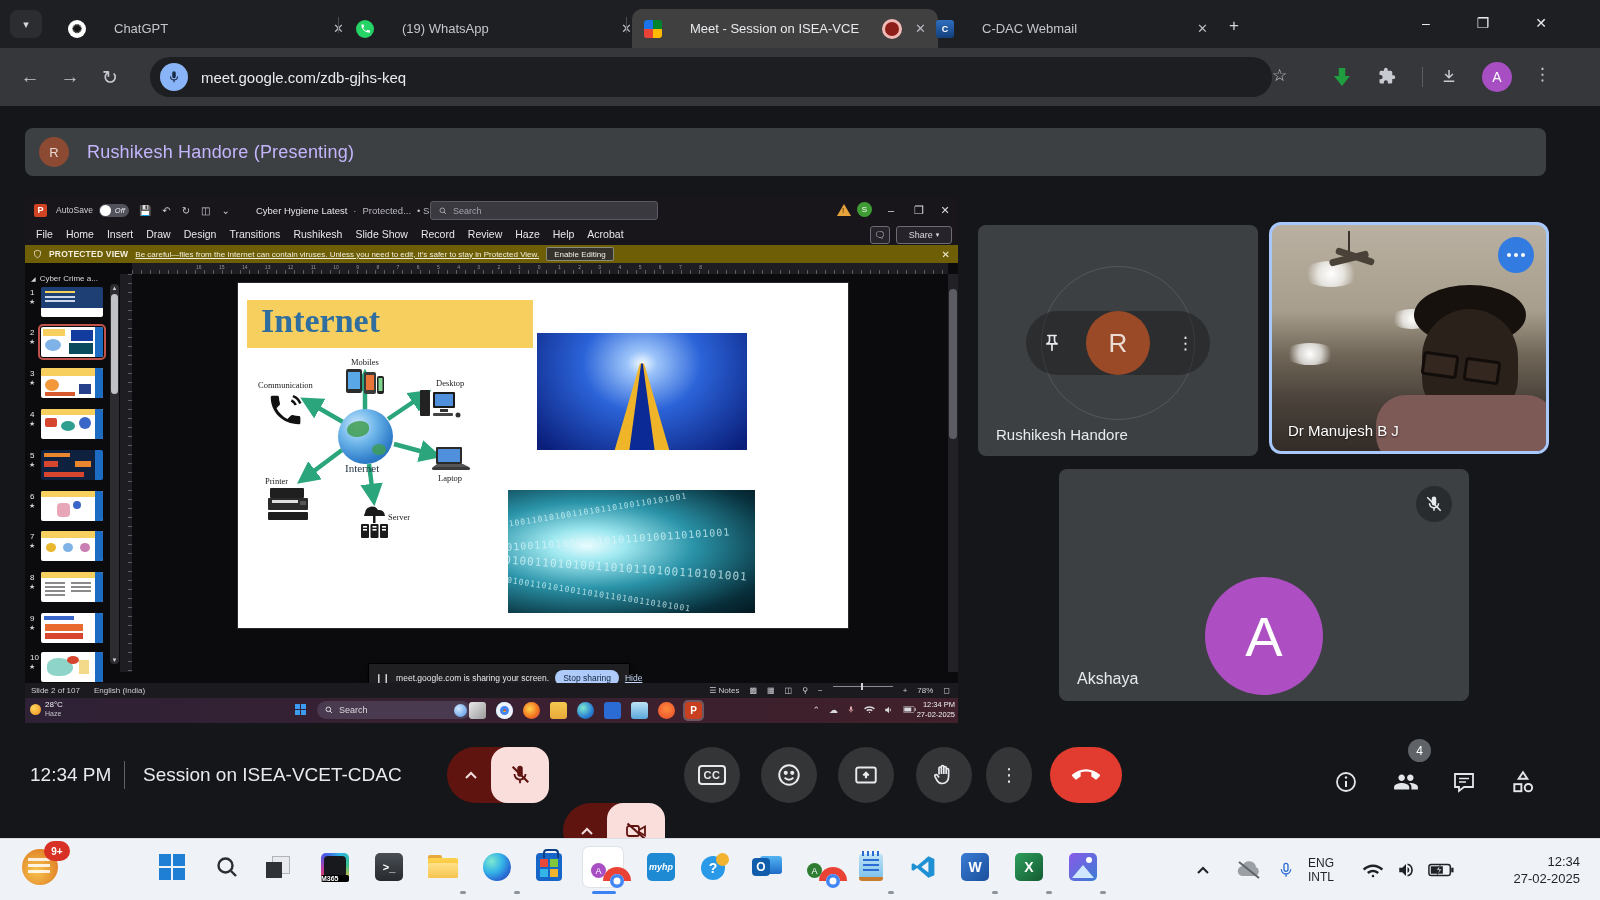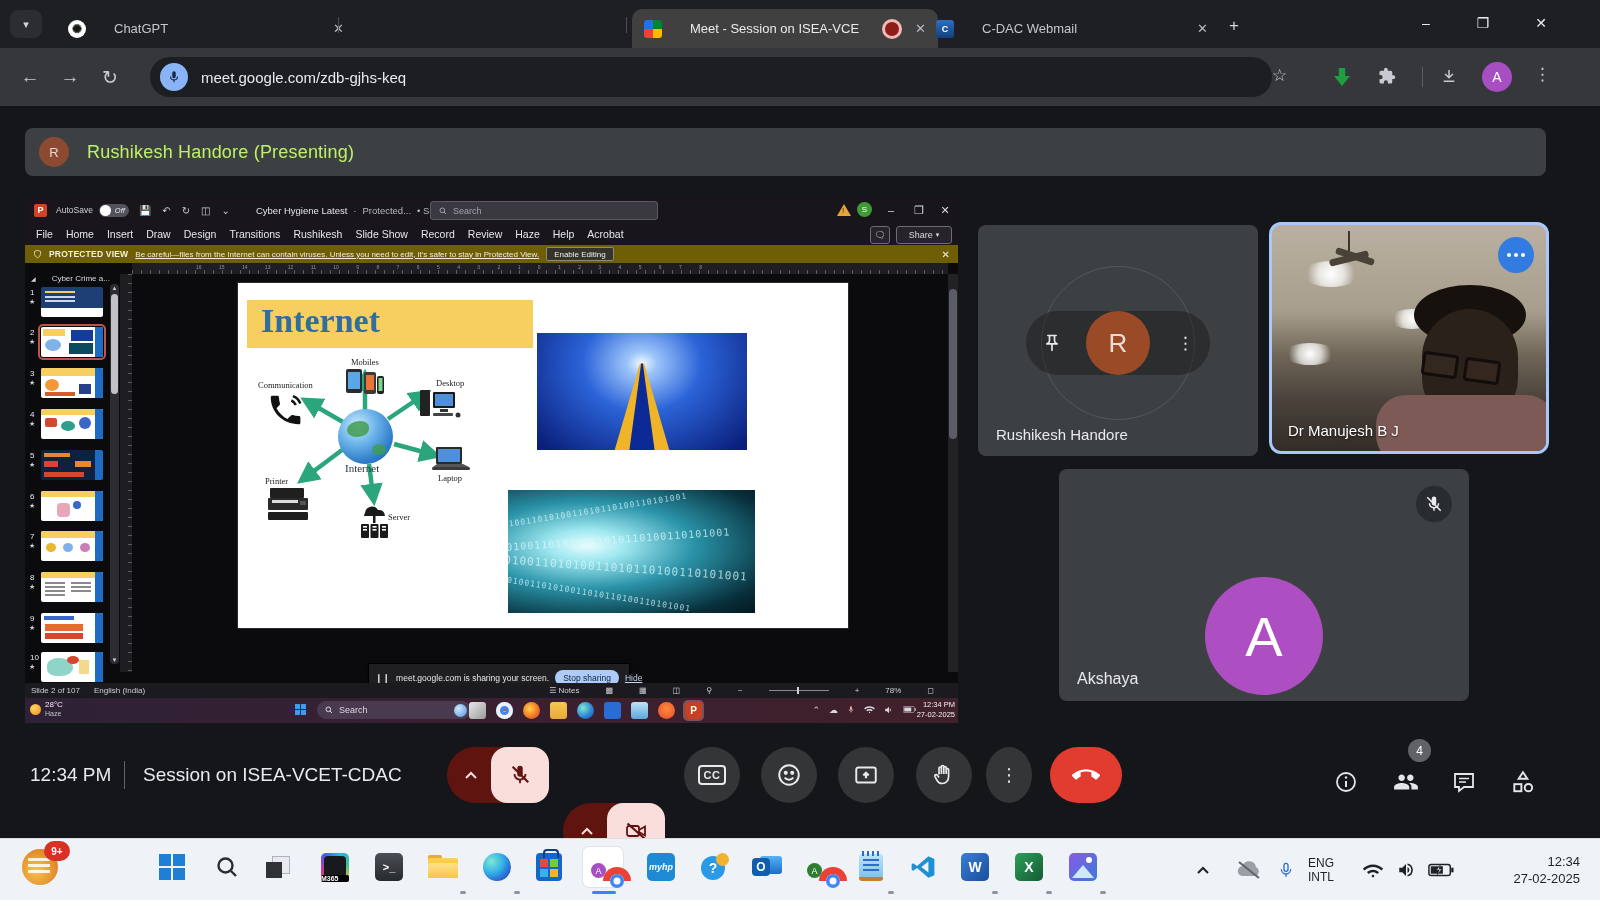--- a/index.html
+++ b/index.html
@@ -29,21 +29,21 @@
     display:flex;align-items:center;padding-left:10px;gap:13px;}
   .mic-circ{width:28px;height:28px;border-radius:50%;background:#8ab4f8;display:flex;align-items:center;justify-content:center;}
   .url{color:#e8eaed;font-size:15px;}
   .tb-ico{position:absolute;top:17px;color:#c7cbd1;}
   .avatar-a{width:30px;height:30px;border-radius:50%;background:#a64ec2;color:#fff;display:flex;align-items:center;justify-content:center;font-size:14px;}
 
   
   .meet{position:absolute;top:106px;left:0;right:0;height:732px;background:#151619;}
   .banner{position:absolute;left:25px;top:22px;width:1521px;height:48px;background:#3c4043;border-radius:8px;display:flex;align-items:center;}
   .banner .av{width:30px;height:30px;border-radius:50%;background:#8c4a32;color:#e8d9d2;display:flex;align-items:center;justify-content:center;font-size:13px;margin-left:14px;}
-  .banner .nm{margin-left:18px;color:#bef264;font-size:18px;letter-spacing:.2px;}
+  .banner .nm{margin-left:18px;color:#c4b5fd;font-size:18px;letter-spacing:.2px;}
 
   
   .stage{position:absolute;left:25px;top:91px;width:933px;height:526px;background:#0b0b0d;overflow:hidden;}
   .ppt-titlebar{position:absolute;left:0;top:0;right:0;height:26px;background:#18161b;display:flex;align-items:center;color:#d9d9de;}
   .ppt-logo{width:13px;height:13px;border-radius:2px;background:#d04423;color:#fff;font-size:9px;font-weight:bold;display:flex;align-items:center;justify-content:center;margin-left:9px;}
   .as-lbl{font-size:8.5px;margin-left:9px;color:#cfcfd6;}
   .as-toggle{margin-left:6px;width:30px;height:13px;border-radius:7px;background:#52525c;position:relative;}
   .as-knob{position:absolute;left:1px;top:1px;width:11px;height:11px;border-radius:50%;background:#fff;}
   .as-off{position:absolute;right:4px;top:2px;font-size:7.5px;color:#e8e8ee;}
   .qat{margin-left:10px;display:flex;gap:11px;color:#c9c9d2;font-size:10px;}
@@ -61,21 +61,21 @@
   .prot-title{font-weight:bold;font-size:8.5px;letter-spacing:.2px;}
   .prot-msg{text-decoration:underline;}
   .prot-btn{background:#35332b;border:1px solid #8b8b7a;color:#f0f0e8;font-size:8px;padding:1.5px 7px;border-radius:2px;}
   .prot-x{position:absolute;right:8px;color:#f3efdc;font-size:10px;}
   .hruler{position:absolute;left:107px;top:66px;right:10px;height:11px;background:#1d1d22;
     background-image:repeating-linear-gradient(90deg,#5a5a64 0 1px,transparent 1px 9px);background-size:100% 4px;background-position:0 7px;background-repeat:no-repeat;}
   .hruler span{display:block;font-size:5px;color:#93939c;word-spacing:16px;padding:1px 0 0 64px;white-space:nowrap;overflow:hidden;}
   .vruler{position:absolute;left:95px;top:77px;width:12px;height:398px;background:#1d1d22;
     background-image:repeating-linear-gradient(180deg,#5a5a64 0 1px,transparent 1px 9px);background-size:4px 100%;background-position:8px 0;background-repeat:no-repeat;}
   .panel{position:absolute;left:0;top:77px;width:95px;height:398px;background:#0b0b0d;}
-  .panel-h{position:absolute;left:6px;top:0px;color:#d8d8de;font-size:8px;display:flex;gap:16px;align-items:center;}
+  .panel-h{position:absolute;left:6px;top:0px;color:#d8d8de;font-size:8px;display:flex;gap:4px;align-items:center;}
   .thumb-row{position:absolute;left:0;width:95px;height:34px;}
   .thumb-n{position:absolute;left:5px;top:1px;color:#e8e8ee;font-size:8px;}
   .thumb-s{position:absolute;left:4px;top:11px;color:#cfcfd6;font-size:7px;}
   .thumb{position:absolute;left:16px;top:0;width:62px;height:30px;border-radius:2px;background:#fff;overflow:hidden;}
   .thumb.sel{outline:2px solid #c0544c;outline-offset:1px;}
   .bluestrip{position:absolute;right:0;top:0;width:8px;height:100%;background:#1b6cc2;}
   .pscroll{position:absolute;right:1px;top:10px;width:9px;height:380px;background:#2c2c31;border-radius:4px;}
   .pscroll .tmb{position:absolute;left:1px;top:10px;width:7px;height:100px;background:#bfc1c5;border-radius:4px;}
   .pscroll .ar{position:absolute;left:0;width:9px;color:#cfcfd4;font-size:6px;text-align:center;}
   .canvas{position:absolute;left:213px;top:86px;width:610px;height:345px;background:#fff;box-shadow:0 0 0 1px #2a2a2e;}
@@ -108,21 +108,21 @@
   .globe:before{content:"";position:absolute;right:7px;bottom:9px;width:14px;height:11px;background:#3f9e4f;border-radius:50%;opacity:.8;}
   .node-ico{position:absolute;}
 
   
   .sharenote{position:absolute;left:343px;top:466px;width:248px;height:27px;background:#1f1f22;border:1px solid #000;
     display:flex;align-items:center;gap:6px;padding:0 6px;box-shadow:0 2px 6px rgba(0,0,0,.6);}
   .sharenote .tx{color:#e6e6ea;font-size:8.5px;white-space:nowrap;}
   .stop-pill{background:#aecbfa;color:#10243e;font-size:8.5px;border-radius:10px;padding:3px 8px;white-space:nowrap;}
   .hide-lnk{color:#c4d7f5;font-size:8.5px;text-decoration:underline;}
   .statusbar{position:absolute;left:0;top:486px;right:0;height:15px;background:#1a1a1f;color:#cfcfd6;font-size:8px;display:flex;align-items:center;}
-  .statusbar .right{position:absolute;right:24px;display:flex;align-items:center;gap:26px;}
+  .statusbar .right{position:absolute;right:8px;display:flex;align-items:flex-start;gap:10px;}
   .zoomtrack{width:60px;height:1px;background:#8a8a92;position:relative;}
   .zoomtrack i{position:absolute;left:28px;top:-3px;width:2px;height:7px;background:#cfcfd6;}
   .itb{position:absolute;left:0;top:501px;right:0;height:25px;background:linear-gradient(90deg,#2e2136,#3a2030 55%,#40202a);}
   .itb-weather{position:absolute;left:5px;top:2px;display:flex;gap:4px;align-items:center;}
   .itb-sun{width:11px;height:11px;border-radius:50%;background:radial-gradient(circle at 35% 35%,#ffd75e,#f08c1e);}
   .itb-temp{color:#f0f0f4;font-size:8px;line-height:9px;}
   .itb-temp small{display:block;color:#c3c3cb;font-size:7px;}
   .win4{width:12px;height:12px;display:grid;grid-template-columns:5px 5px;grid-template-rows:5px 5px;gap:1px;}
   .win4 i{background:#3b9cf2;}
   .itb-search{position:absolute;left:292px;top:3px;width:142px;height:18px;border-radius:9px;background:#4a3a50;display:flex;align-items:center;gap:6px;padding:0 4px 0 8px;color:#d8d8de;font-size:9px;}
@@ -192,20 +192,29 @@
   <div class="tabstrip">
     <div class="abs" style="left:10px;top:10px;width:32px;height:28px;border-radius:8px;background:#2b2d31;display:flex;align-items:center;justify-content:center;color:#d4d6da;font-size:11px;">▾</div>
 
     <div class="tab" style="left:56px;width:276px;">
       <span class="fav fav-chatgpt">✺</span>
       <span class="lbl">ChatGPT</span>
       <span class="x" style="margin-left:auto;">✕</span>
     </div>
     <div class="tab-sep" style="left:338px;"></div>
 
+    <div class="tab" style="left:344px;width:276px;">
+      <span class="fav fav-wa">
+        <svg width="11" height="11" viewBox="0 0 24 24" fill="#fff">
+            <path d="M6.6 10.8c1.5 3 3.9 5.4 6.9 6.9l2.3-2.3c.3-.3.7-.4 1.1-.2 1.2.4 2.5.6 3.8.6.6 0 1 .4 1 1V20c0 .6-.4 1-1 1C10.6 21 3 13.4 3 4c0-.6.4-1 1-1h3.2c.6 0 1 .4 1 1 0 1.3.2 2.6.6 3.8.1.4 0 .8-.2 1.1l-2.3 2.3z"></path>
+          </svg>
+      </span>
+      <span class="lbl">(19) WhatsApp</span>
+      <span class="x" style="margin-left:auto;">✕</span>
+    </div>
     <div class="tab-sep" style="left:626px;"></div>
 
     <div class="tab active" style="left:632px;width:282px;">
       <span class="fav fav-meet"></span>
       <span class="lbl">Meet - Session on ISEA-VCE</span>
       <span class="rec-dot" style="margin-left:auto;"></span>
       <span class="x">✕</span>
     </div>
 
     <div class="tab" style="left:924px;width:272px;">

